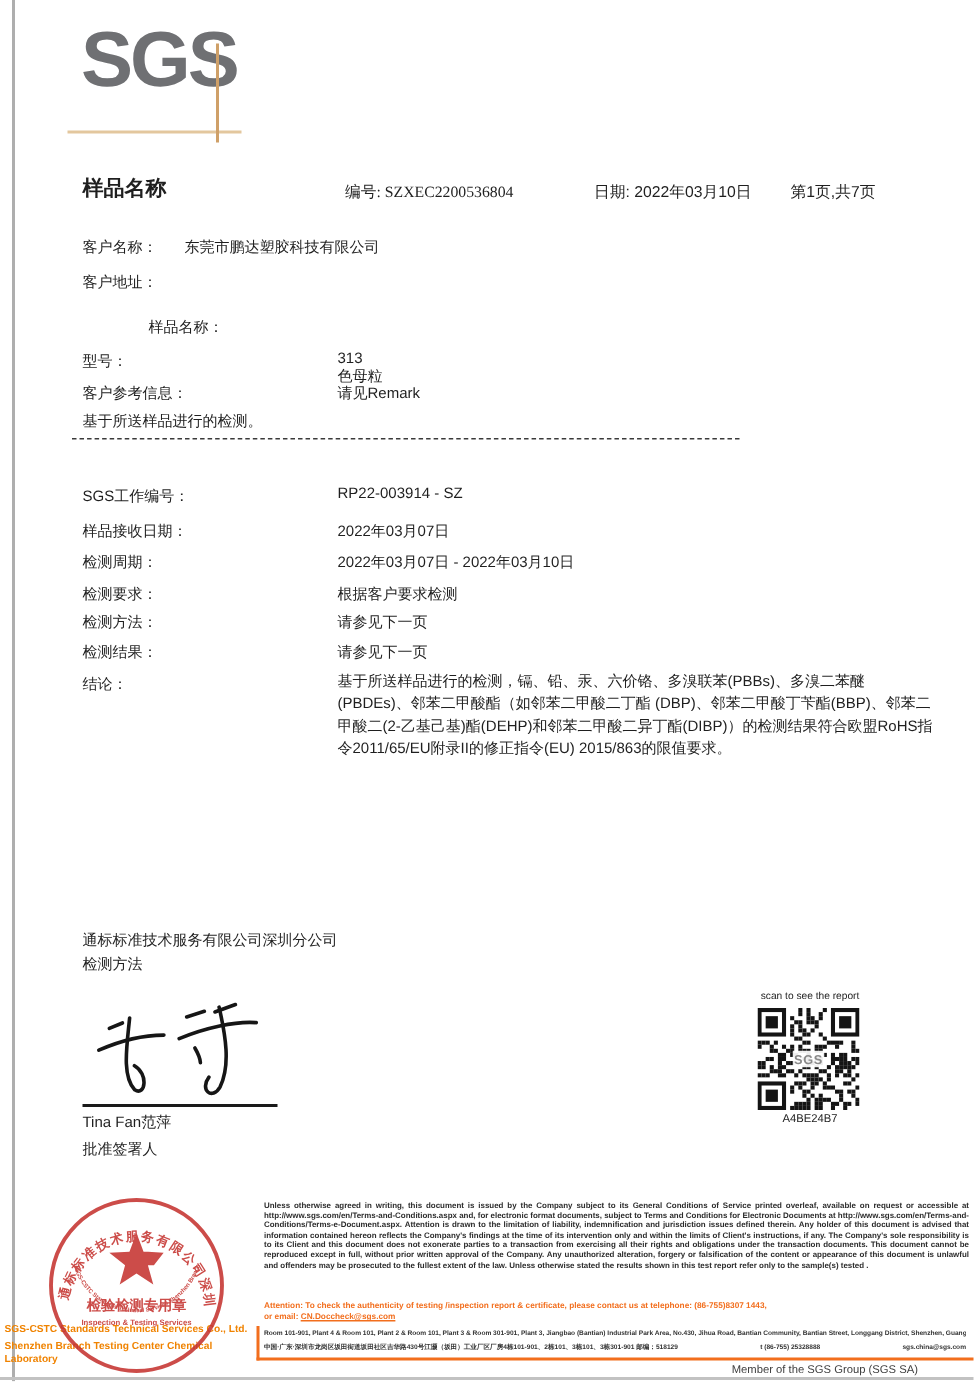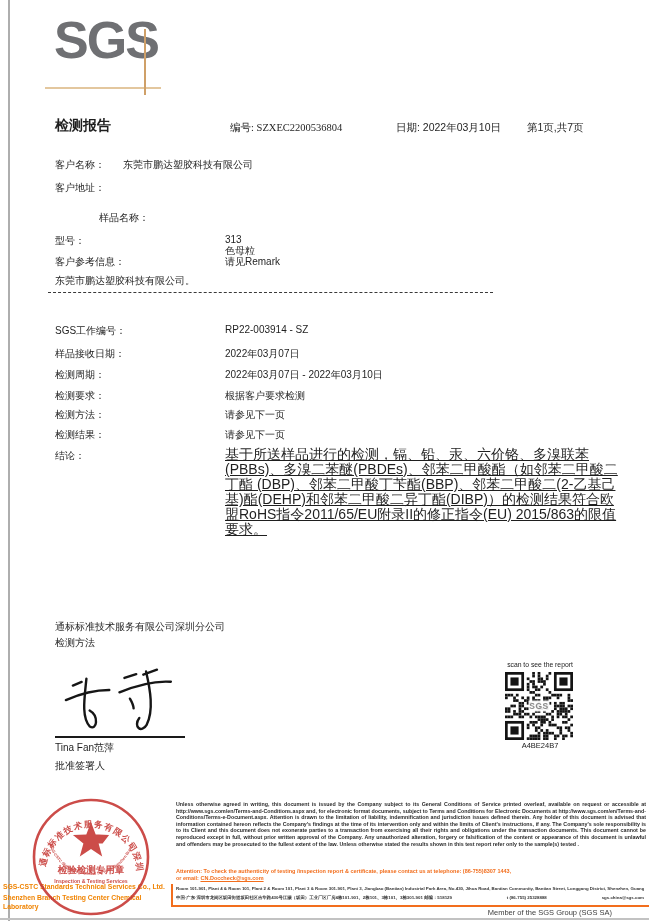--- a/index.html
+++ b/index.html
@@ -12,21 +12,21 @@
   .edge-left{left:8px;top:0;width:2px;height:921px;background:#aeaeae;}
   .edge-bottom{left:0;top:918px;width:652px;height:2px;background:#c2c2c2;}
   
   .logo-text{left:54px;top:14px;font-size:52px;font-weight:bold;color:#6f7073;letter-spacing:-2px;line-height:1;}
   .logo-underline{left:45px;top:87px;width:116px;height:2px;background:#e3c79e;}
   .logo-vline{left:144px;top:29px;width:2px;height:66px;background:#cfa068;}
   
   .doc-title{left:55px;top:117px;font-size:14px;font-weight:bold;}
   .t10{font-size:10.5px;}
   .row-label{font-size:10px;}
-  .para{font-size:14px;line-height:15px;text-decoration:underline;}
+  .para{font-size:10px;line-height:15px;}
   .dashed{left:48px;top:292px;width:445px;border-top:1.6px dashed #3a3a3a;}
   .sigline{left:55px;top:736px;width:130px;height:1.7px;background:#1a1a1a;}
   .qr-caption{left:492px;top:661px;width:96px;text-align:center;font-size:6.8px;color:#222;}
   .qr-code-label{left:492px;top:741px;width:96px;text-align:center;font-size:7.5px;color:#222;}
   .orange-co{color:#f08300;font-size:6.8px;line-height:9px;font-weight:bold;}
   .disclaimer{left:176px;top:801px;width:470px;font-size:5.3px;line-height:6.6px;font-weight:600;color:#2c2c2c;text-align:justify;}
   .attention{left:176px;top:868px;width:470px;font-size:5.5px;line-height:7px;font-weight:bold;color:#f26e1d;}
   .attention .em{text-decoration:underline;}
   .addr{left:176px;top:884px;width:468px;font-size:4.4px;line-height:9px;font-weight:600;color:#333;}
   .addr-line{display:flex;justify-content:space-between;white-space:nowrap;overflow:hidden;}
@@ -41,36 +41,36 @@
 
 <div class="page">
 
   <div class="abs edge-left"></div>
   <div class="abs edge-bottom"></div>
 
   <div class="abs logo-text">SGS</div>
   <div class="abs logo-underline"></div>
   <div class="abs logo-vline"></div>
 
-  <div class="abs doc-title">检测报告</div>
+  <div class="abs doc-title">样品名称</div>
   <div class="abs t10" style="left:230px;top:121px;font-family:Liberation Serif, serif;">编号: SZXEC2200536804</div>
   <div class="abs t10" style="left:396px;top:121px;">日期: 2022年03月10日</div>
   <div class="abs t10" style="left:527px;top:121px;">第1页,共7页</div>
 
   <div class="abs row-label" style="left:55px;top:158px;">客户名称：</div>
   <div class="abs row-label" style="left:123px;top:158px;">东莞市鹏达塑胶科技有限公司</div>
   <div class="abs row-label" style="left:55px;top:181px;">客户地址：</div>
 
   <div class="abs row-label" style="left:55px;top:211px;margin-left:44px;">样品名称：</div>
   <div class="abs row-label" style="left:225px;top:211px;margin-top:33px;">色母粒</div>
   <div class="abs row-label" style="left:55px;top:234px;">型号：</div>
   <div class="abs row-label" style="left:225px;top:234px;">313</div>
   <div class="abs row-label" style="left:55px;top:255px;">客户参考信息：</div>
   <div class="abs row-label" style="left:225px;top:255px;">请见Remark</div>
-  <div class="abs row-label" style="left:55px;top:274px;">东莞市鹏达塑胶科技有限公司。</div>
+  <div class="abs row-label" style="left:55px;top:274px;">基于所送样品进行的检测。</div>
 
   <div class="abs dashed"></div>
 
   <div class="abs row-label" style="left:55px;top:324px;">SGS工作编号：</div>
   <div class="abs row-label" style="left:225px;top:324px;">RP22-003914 - SZ</div>
   <div class="abs row-label" style="left:55px;top:347px;">样品接收日期：</div>
   <div class="abs row-label" style="left:225px;top:347px;">2022年03月07日</div>
   <div class="abs row-label" style="left:55px;top:368px;">检测周期：</div>
   <div class="abs row-label" style="left:225px;top:368px;">2022年03月07日 - 2022年03月10日</div>
   <div class="abs row-label" style="left:55px;top:389px;">检测要求：</div>

